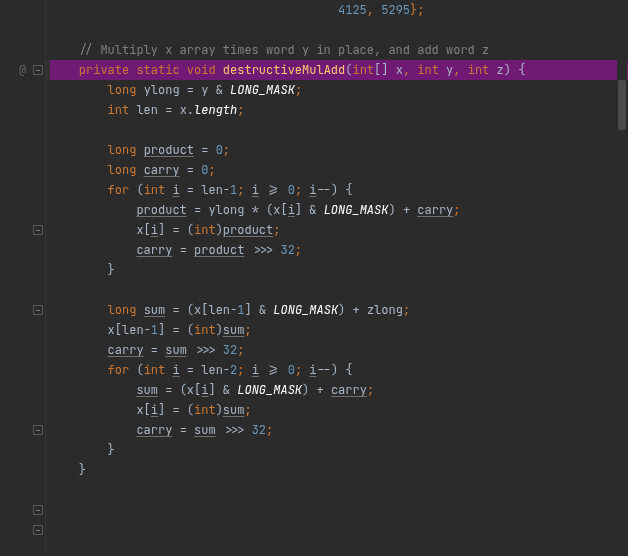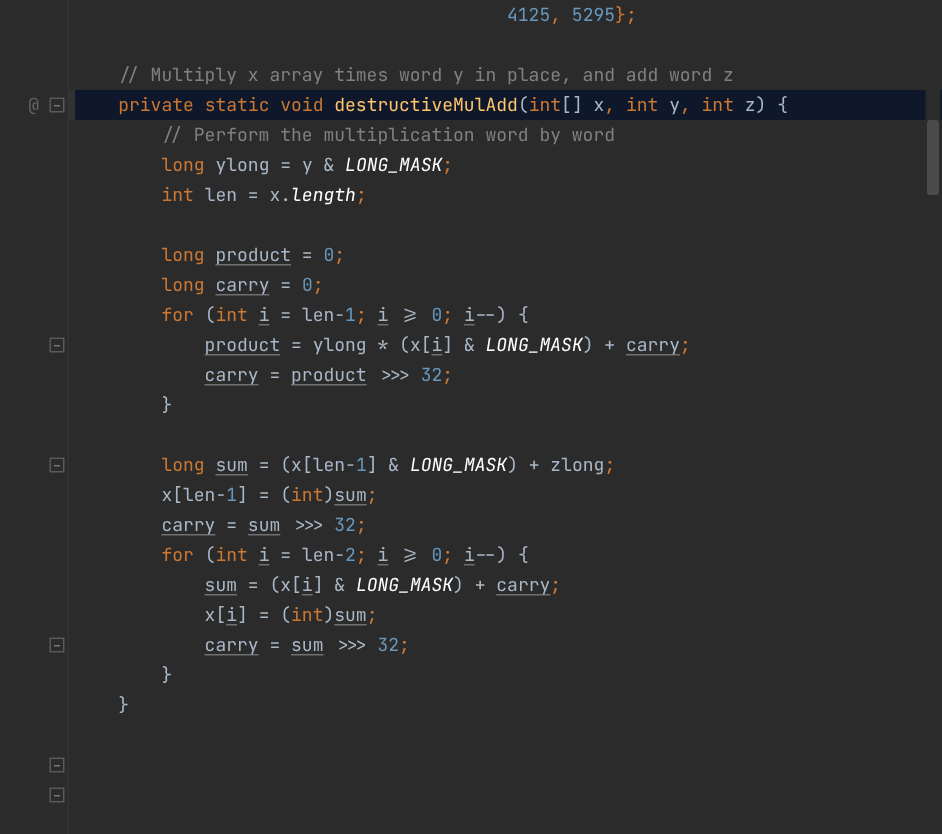--- a/index.html
+++ b/index.html
@@ -62,21 +62,21 @@
     position: absolute;
     left: 46px; right: 0; top: 0; bottom: 0;
     padding-left: 4px;
   }
   .line {
     height: 20px;
     white-space: pre;
     position: relative;
   }
   .hl-line {
-    background: #0f172a;
+    background: #701a75;
   }
   .hl-fullrow {
     position: absolute;
     left: 0; right: 0;
     height: 20px;
     background: #323232;
     z-index: 0;
   }
   .line > span { position: relative; z-index: 1; }
 
@@ -134,37 +134,37 @@
   <div class="code">
 
     <div class="line"><span>                                        </span><span class="num">4125</span><span class="orange">,</span><span> </span><span class="num">5295</span><span class="orange">}</span><span class="orange">;</span></div>
 
     <div class="line"></div>
 
     <div class="line"><span>    </span><span class="cmt">// Multiply x array times word y in place, and add word z</span></div>
 
     <div class="line hl-line"><span>    </span><span class="kw">private</span><span> </span><span class="kw">static</span><span> </span><span class="kw">void</span><span> </span><span class="mtd">destructiveMulAdd</span><span>(</span><span class="kw">int</span><span>[]</span><span> </span><span>x</span><span class="orange">,</span><span> </span><span class="kw">int</span><span> </span><span>y</span><span class="orange">,</span><span> </span><span class="kw">int</span><span> </span><span>z</span><span>)</span><span> </span><span>{</span></div>
 
-    <div class="line"><span>        </span><span class="cmt">// Perform the multiplication word by word</span></div>
 
     <div class="line"><span>        </span><span class="kw">long</span><span> </span><span>ylong</span><span> </span><span>=</span><span> </span><span>y</span><span> </span><span>&amp;</span><span> </span><span class="fld">LONG_MASK</span><span class="orange">;</span></div>
 
 
     <div class="line"><span>        </span><span class="kw">int</span><span> </span><span>len</span><span> </span><span>=</span><span> </span><span>x</span><span>.</span><span class="fld">length</span><span class="orange">;</span></div>
 
     <div class="line"></div>
 
     <div class="line"><span>        </span><span class="kw">long</span><span> </span><span class="und">product</span><span> </span><span>=</span><span> </span><span class="num">0</span><span class="orange">;</span></div>
 
     <div class="line"><span>        </span><span class="kw">long</span><span> </span><span class="und">carry</span><span> </span><span>=</span><span> </span><span class="num">0</span><span class="orange">;</span></div>
 
     <div class="line"><span>        </span><span class="kw">for</span><span> </span><span>(</span><span class="kw">int</span><span> </span><span class="und">i</span><span> </span><span>=</span><span> </span><span>len</span><span>-</span><span class="num">1</span><span class="orange">;</span><span> </span><span class="und">i</span><span> </span><span>&gt;=</span><span> </span><span class="num">0</span><span class="orange">;</span><span> </span><span class="und">i</span><span>--</span><span>)</span><span> </span><span>{</span></div>
 
     <div class="line"><span>            </span><span class="und">product</span><span> </span><span>=</span><span> </span><span>ylong</span><span> </span><span>*</span><span> </span><span>(</span><span>x</span><span>[</span><span class="und">i</span><span>]</span><span> </span><span>&amp;</span><span> </span><span class="fld">LONG_MASK</span><span>)</span><span> </span><span>+</span><span> </span><span class="und">carry</span><span class="orange">;</span></div>
 
+    <div class="line"><span>            </span><span>x</span><span>[</span><span class="und">i</span><span>]</span><span> </span><span>=</span><span> </span><span>(</span><span class="kw">int</span><span>)</span><span class="und">product</span><span class="orange">;</span></div>
 
     <div class="line"><span>            </span><span class="und">carry</span><span> </span><span>=</span><span> </span><span class="und">product</span><span> </span><span>&gt;&gt;&gt;</span><span> </span><span class="num">32</span><span class="orange">;</span></div>
 
     <div class="line"><span>        </span><span>}</span></div>
 
     <div class="line"></div>
 
 
     <div class="line"><span>        </span><span class="kw">long</span><span> </span><span class="und">sum</span><span> </span><span>=</span><span> </span><span>(</span><span>x</span><span>[</span><span>len</span><span>-</span><span class="num">1</span><span>]</span><span> </span><span>&amp;</span><span> </span><span class="fld">LONG_MASK</span><span>)</span><span> </span><span>+</span><span> </span><span>zlong</span><span class="orange">;</span></div>
 

